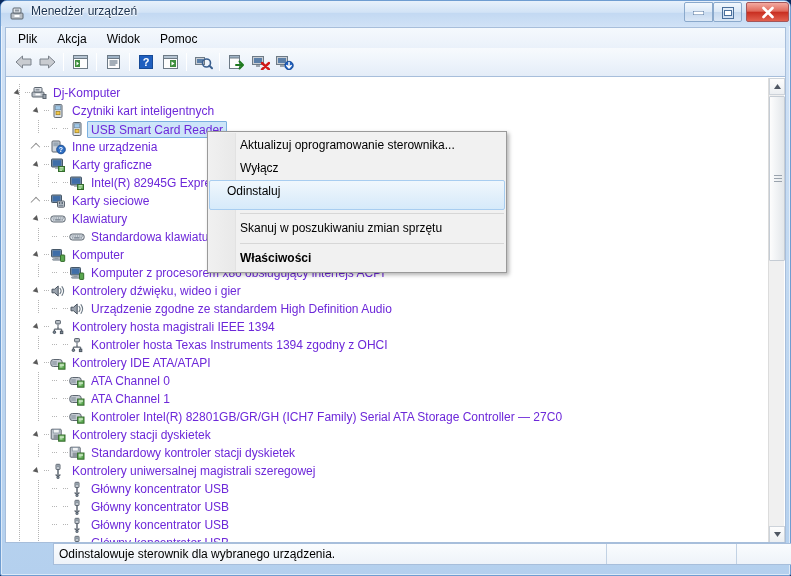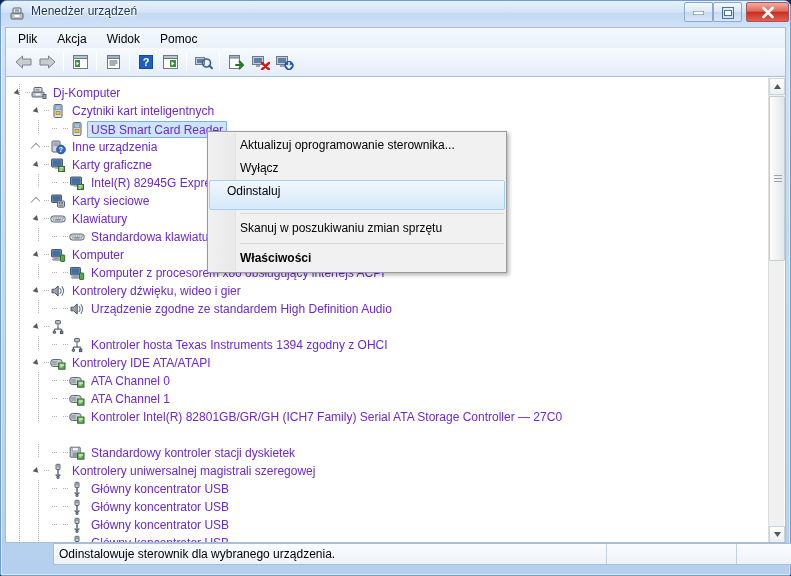--- a/index.html
+++ b/index.html
@@ -574,20 +574,21 @@
           <span class="dots"></span>
           <span class="tico">
             <svg width="16" height="16" viewBox="0 0 16 16">
               <rect x="5.6" y="1.5" width="4.8" height="3.4" rx="0.6" fill="#b8bfc6" stroke="#5d6670"></rect>
               <rect x="7.2" y="4.9" width="1.6" height="3" fill="#8e969f"></rect>
               <path d="M8 7.9 V10.2 M4.4 10.2 H11.6 M4.4 10.2 V12.6 M11.6 10.2 V12.6" stroke="#5d6670" stroke-width="1.3" fill="none"></path>
               <circle cx="4.4" cy="13.2" r="1.3" fill="#7d8a97" stroke="#4a5560"></circle>
               <rect x="10.4" y="12.2" width="2.4" height="2.4" fill="#7d8a97" stroke="#4a5560"></rect>
             </svg>
           </span>
+          <span class="lbl">Kontrolery hosta magistrali IEEE 1394</span>
         </div>
         <div class="trow" style="top: 259px; left: 46px;">
           <span class="dots" style="flex: 0 0 11px;"></span>
           <span class="dots"></span>
           <span class="tico">
             <svg width="16" height="16" viewBox="0 0 16 16">
               <rect x="5.6" y="1.5" width="4.8" height="3.4" rx="0.6" fill="#b8bfc6" stroke="#5d6670"></rect>
               <rect x="7.2" y="4.9" width="1.6" height="3" fill="#8e969f"></rect>
               <path d="M8 7.9 V10.2 M4.4 10.2 H11.6 M4.4 10.2 V12.6 M11.6 10.2 V12.6" stroke="#5d6670" stroke-width="1.3" fill="none"></path>
               <circle cx="4.4" cy="13.2" r="1.3" fill="#7d8a97" stroke="#4a5560"></circle>
@@ -640,20 +641,34 @@
           <span class="dots"></span>
           <span class="tico">
             <svg width="16" height="16" viewBox="0 0 16 16">
               <rect x="0.8" y="4.5" width="11.4" height="7" rx="2.6" fill="#c6ccd3" stroke="#5d6670"></rect>
               <rect x="2.2" y="6" width="4.6" height="4.2" fill="#9fa8b2"></rect>
               <rect x="8.6" y="8" width="6.4" height="6.2" fill="#5aa84f" stroke="#356b2d"></rect>
               <path d="M9.7 9.3h4.2 M9.7 10.6h4.2 M9.7 11.9h2.8" stroke="#dff3d9" stroke-width="0.85"></path>
             </svg>
           </span>
           <span class="lbl">Kontroler Intel(R) 82801GB/GR/GH (ICH7 Family) Serial ATA Storage Controller — 27C0</span>
+        </div>
+        <div class="trow" style="top: 349px; left: 27px;">
+          <span class="twisty expanded"></span>
+          <span class="dots"></span>
+          <span class="tico">
+            <svg width="16" height="16" viewBox="0 0 16 16">
+              <rect x="1.2" y="2.2" width="10" height="10" rx="0.8" fill="#c6ccd3" stroke="#5d6670"></rect>
+              <rect x="3.2" y="2.4" width="6" height="3.6" fill="#f2f4f6" stroke="#7d8a97" stroke-width="0.7"></rect>
+              <rect x="3.6" y="7.6" width="5.2" height="4.4" fill="#8e969f"></rect>
+              <rect x="8.6" y="8" width="6.4" height="6.2" fill="#5aa84f" stroke="#356b2d"></rect>
+              <path d="M9.7 9.3h4.2 M9.7 10.6h4.2 M9.7 11.9h2.8" stroke="#dff3d9" stroke-width="0.85"></path>
+            </svg>
+          </span>
+          <span class="lbl">Kontrolery stacji dyskietek</span>
         </div>
         <div class="trow" style="top: 367px; left: 46px;">
           <span class="dots" style="flex: 0 0 11px;"></span>
           <span class="dots"></span>
           <span class="tico">
             <svg width="16" height="16" viewBox="0 0 16 16">
               <rect x="1.2" y="2.2" width="10" height="10" rx="0.8" fill="#c6ccd3" stroke="#5d6670"></rect>
               <rect x="3.2" y="2.4" width="6" height="3.6" fill="#f2f4f6" stroke="#7d8a97" stroke-width="0.7"></rect>
               <rect x="3.6" y="7.6" width="5.2" height="4.4" fill="#8e969f"></rect>
               <rect x="8.6" y="8" width="6.4" height="6.2" fill="#5aa84f" stroke="#356b2d"></rect>

